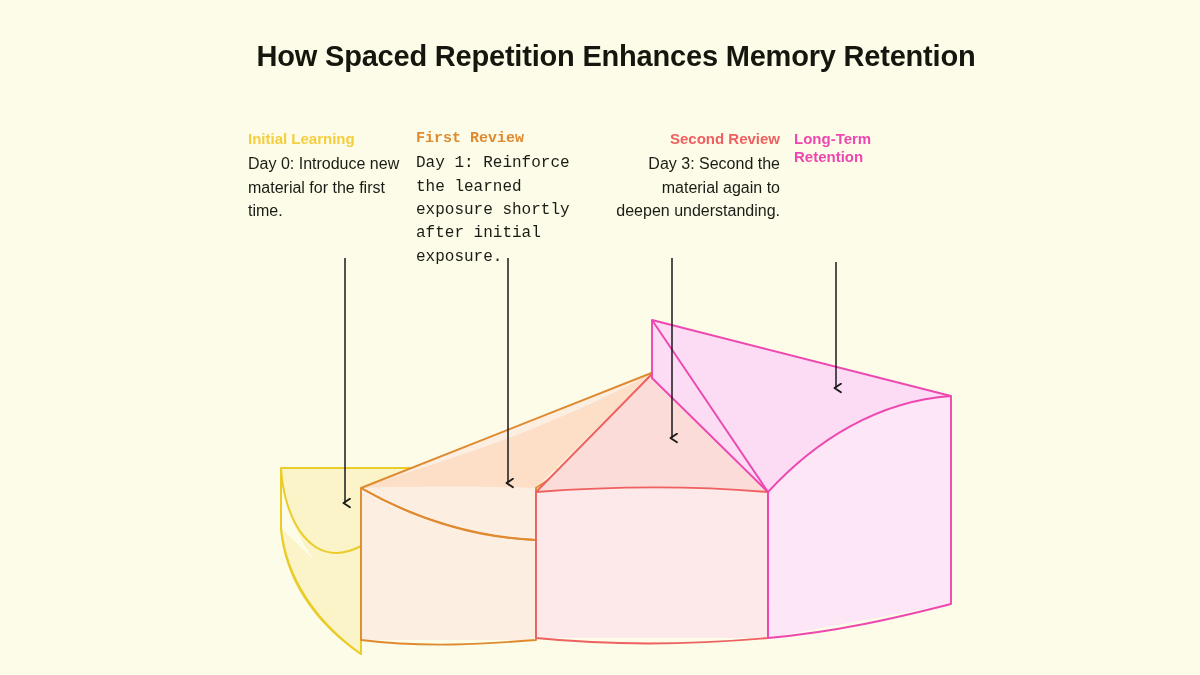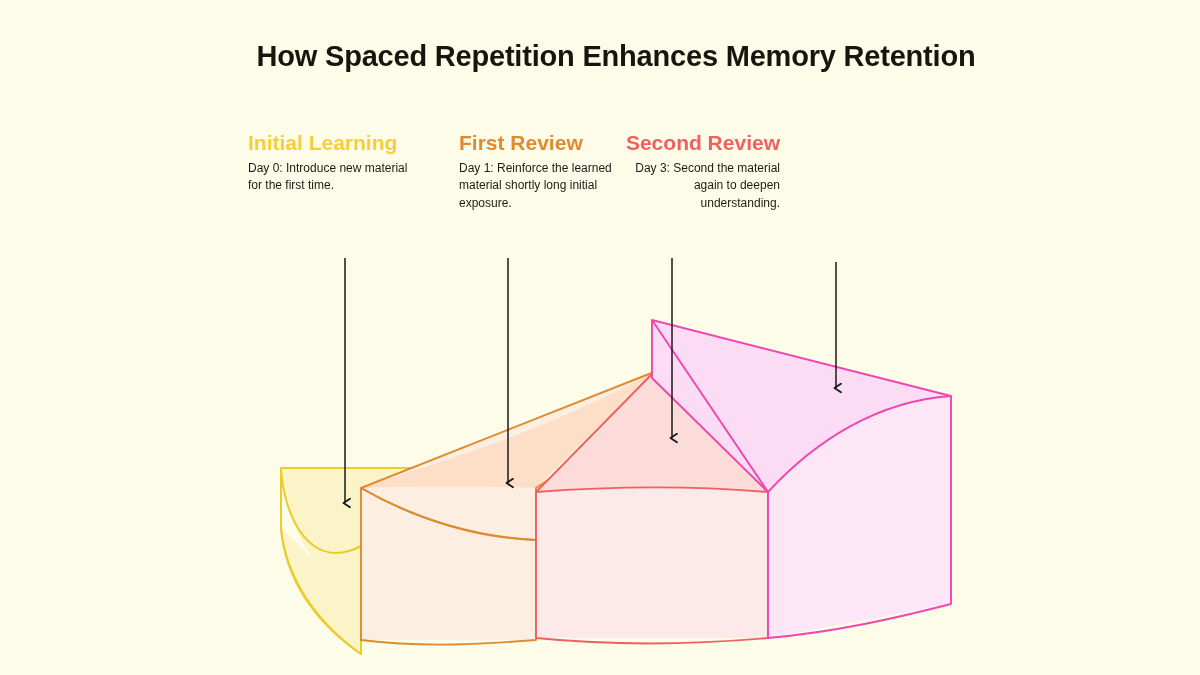--- a/index.html
+++ b/index.html
@@ -29,32 +29,32 @@
     font-size: 29px;
     font-weight: bold;
     color: #16160f;
     letter-spacing: -0.2px;
   }
   .stage-col {
     position: absolute;
     top: 130px;
   }
   .stage-head {
-    font-size: 21px;
+    font-size: 15px;
     font-weight: bold;
     line-height: 1.22;
     margin: 0 0 4px 0;
   }
   .stage-body {
-    font-size: 12px;
+    font-size: 16px;
     line-height: 1.46;
     color: #1c1c16;
   }
   #c0 { left: 232px; width: 176px; }
-  #c1 { left: 443px; width: 160px; }
+  #c1 { left: 400px; width: 160px; font-family: Liberation Mono, monospace; }
   #c2 { left: 598px; width: 166px; text-align: right; }
   #c3 { left: 778px; width: 145px; }
 
   #figure {
     position: absolute;
     left: 0;
     top: 0;
   }
 </style>
 </head>
@@ -64,29 +64,30 @@
 
   <div id="title">How Spaced Repetition Enhances Memory Retention</div>
 
   <div class="stage-col" id="c0">
     <div class="stage-head" style="color:#f5ce3e">Initial Learning</div>
     <div class="stage-body">Day 0: Introduce new material for the first time.</div>
   </div>
 
   <div class="stage-col" id="c1">
     <div class="stage-head" style="color:#e08a30">First Review</div>
-    <div class="stage-body">Day 1: Reinforce the learned material shortly long initial exposure.</div>
+    <div class="stage-body">Day 1: Reinforce the learned exposure shortly after initial exposure.</div>
   </div>
 
   <div class="stage-col" id="c2">
     <div class="stage-head" style="color:#ef6060">Second Review</div>
     <div class="stage-body">Day 3: Second the material again to deepen understanding.</div>
   </div>
 
   <div class="stage-col" id="c3">
+    <div class="stage-head" style="color:#ee47b0">Long-Term Retention</div>
   </div>
 
   <svg id="figure" width="1200" height="675" viewBox="0 0 1200 675">
     <defs>
       <marker id="arrowhead" markerWidth="9" markerHeight="9" refX="3.2" refY="4.2" orient="auto" markerUnits="strokeWidth">
         <path d="M0.4,0.9 L3.2,5.2 L6.0,0.9" fill="none" stroke="#1a1a1a" stroke-width="1.25" stroke-linecap="round" stroke-linejoin="round"></path>
       </marker>
     </defs>
 
     <g>

